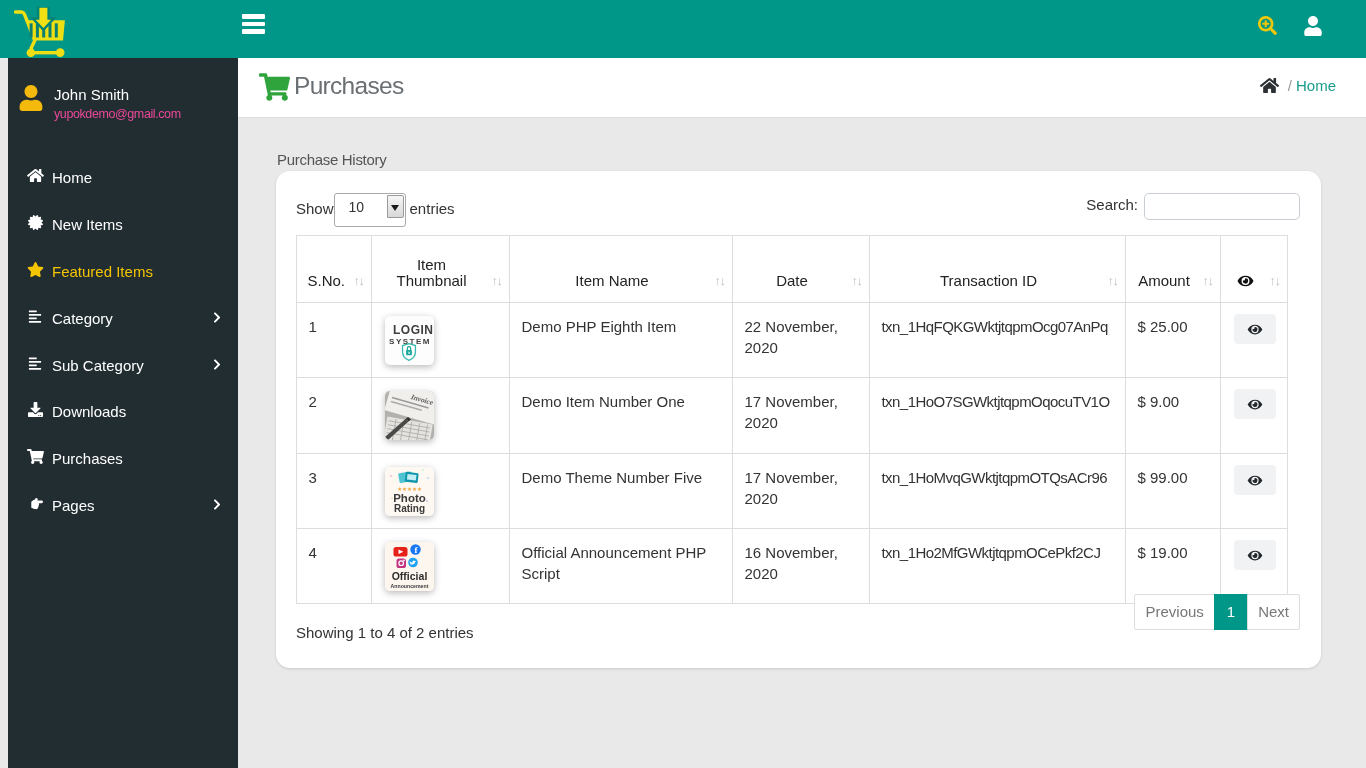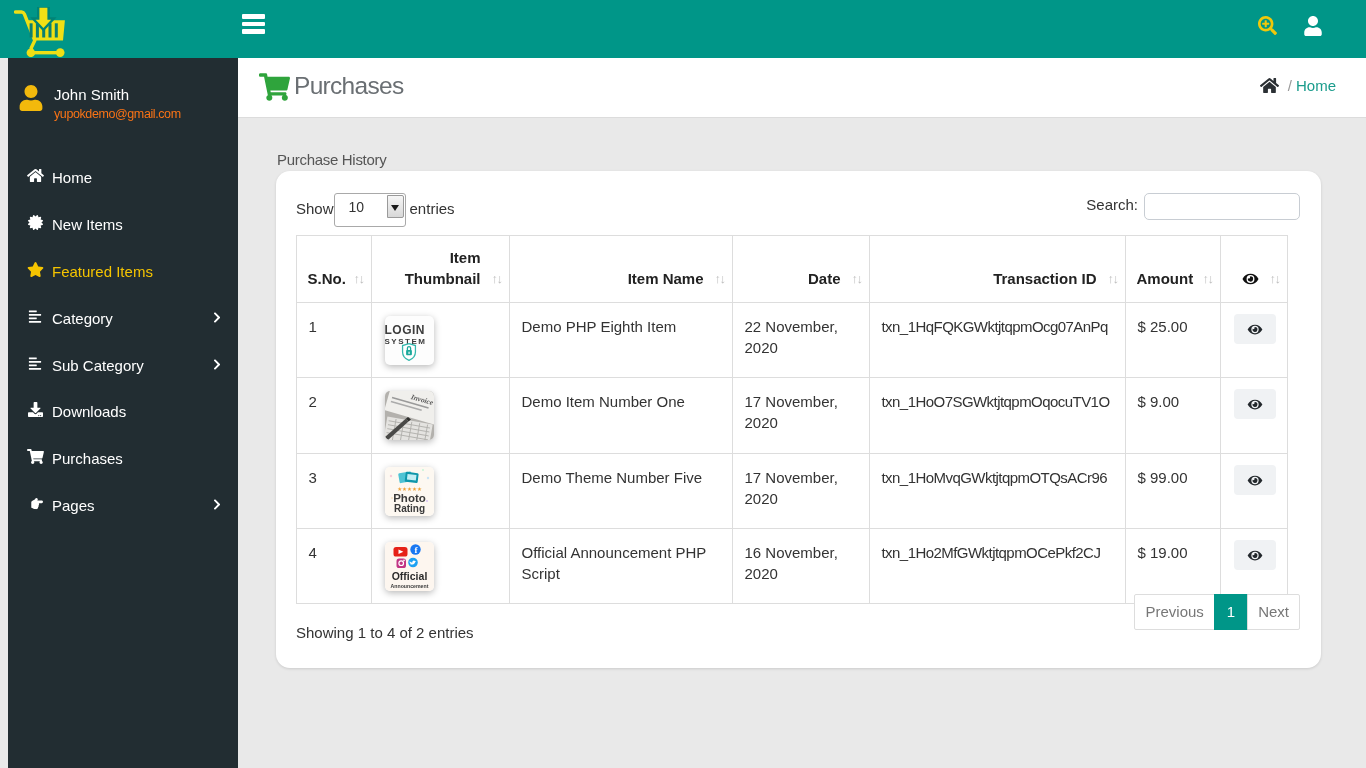--- a/index.html
+++ b/index.html
@@ -5,42 +5,42 @@
 * { margin:0; padding:0; box-sizing:border-box; }
 html,body { width:1366px; height:768px; overflow:hidden; font-family:"Liberation Sans",sans-serif; }
 body { background:#e9e9e9; }
 .topbar { position:absolute; left:0; top:0; width:1366px; height:58px; background:#009688; }
 .sidebar { position:absolute; left:8px; top:58px; width:230px; height:768px; background:#222d32; }
 .pageheader { position:absolute; left:230px; top:58px; width:1136px; height:60px; background:#fff; border-bottom:1px solid #dcdcdc; }
 .hamburger { position:absolute; left:242px; top:14px; }
 .hamburger div { width:23px; height:4.5px; background:#fff; margin-bottom:3.2px; border-radius:1px; }
 .topicon { position:absolute; top:16px; }
 .uname { position:absolute; left:46px; top:28px; color:#fff; font-size:15px; }
-.uemail { position:absolute; left:46px; top:49px; color:#f97316; font-size:12.5px; letter-spacing:-0.4px; }
+.uemail { position:absolute; left:46px; top:49px; color:#ec4899; font-size:12.5px; letter-spacing:-0.4px; }
 .menu { position:absolute; left:0; top:96px; width:230px; list-style:none; }
 .menu li { position:relative; height:46.8px; color:#fff; font-size:15px; }
 .menu li .mi { position:absolute; left:18px; top:50%; transform:translateY(-50%); width:18px; text-align:center; }
 .menu li .mt { position:absolute; left:44px; top:50%; transform:translateY(-50%); }
 .menu li .arrow { position:absolute; right:17px; top:50%; transform:translateY(-50%); }
 .menu li.active { color:#f5c400; }
 .ph-title { position:absolute; left:294px; top:72px; font-size:24.5px; color:#6a6f73; letter-spacing:-0.7px; }
 .breadcrumb { position:absolute; top:77px; right:30px; font-size:15px; color:#999; }
 .breadcrumb a { color:#1a9c8c; text-decoration:none; }
 .boxlabel { position:absolute; left:277px; top:151px; font-size:15px; color:#555; letter-spacing:-0.3px; }
 .card { position:absolute; left:276px; top:171px; width:1045px; height:497px; background:#fff; border-radius:14px; box-shadow:0 1px 3px rgba(0,0,0,0.13); }
 .ctl-left { position:absolute; left:20px; top:22px; font-size:15px; color:#333; }
 .sel { display:inline-block; vertical-align:middle; width:72px; height:34px; border:1px solid #a9a9a9; border-radius:3px; background:#fff; position:relative; margin:0 4px 0 0; }
 .sel .sv { position:absolute; left:14px; top:5px; font-size:14px; color:#333; }
 .sel .sb { position:absolute; right:1px; top:1px; width:17px; height:23px; background:linear-gradient(#f6f6f6,#d8d8d8); border:1px solid #9a9a9a; border-radius:0 2px 2px 0; }
 .sel .sb:after { content:""; position:absolute; left:3.5px; top:9px; border:4.5px solid transparent; border-top:6px solid #1a1a1a; }
 .ctl-right { position:absolute; right:21px; top:22px; font-size:15px; color:#333; }
 .srch { display:inline-block; vertical-align:middle; width:156px; height:27px; border:1px solid #c8cdd3; border-radius:5px; margin-left:6px; background:#fff; }
 table.dt { position:absolute; left:19.5px; top:64px; width:992px; border-collapse:collapse; table-layout:fixed; font-size:15px; color:#333; }
 .dt th, .dt td { border:1px solid #ddd; }
-.dt th { height:67px; vertical-align:bottom; text-align:right; padding:10px 28px 13px 11px; font-size:15px; color:#222; position:relative; font-weight:bold; line-height:21px; }
+.dt th { height:67px; vertical-align:bottom; text-align:center; padding:10px 28px 13px 11px; font-size:15px; color:#222; position:relative; font-weight:normal; line-height:16px; }
 .dt td.txn { letter-spacing:-0.55px; }
 .dt td { height:75.3px; vertical-align:top; padding:13px 10px 12px 12px; line-height:21px; }
 .sort { position:absolute; right:7px; bottom:13px; font-size:13px; color:#bdbdbd; letter-spacing:-1.5px; }
 .thumb { width:49px; height:49px; border-radius:5px; background:#fdfdfd; box-shadow:0 2px 7px rgba(0,0,0,0.28); position:relative; overflow:hidden; margin-left:1px; }
 .eyebtn { width:42px; height:30px; background:#f0f2f4; border-radius:4px; margin:-2px auto 0; text-align:center; line-height:30px; }
 .showing { position:absolute; left:20px; top:453px; font-size:15px; color:#333; }
 .pag { position:absolute; right:21px; top:423px; font-size:15px; white-space:nowrap; }
 .pag span { display:inline-block; height:36px; line-height:34px; padding:0 10px; border:1px solid #ddd; color:#777; background:#fff; vertical-align:top; }
 .pag .prev { border-radius:2px 0 0 2px; margin-right:-1px; }
 .pag .cur { background:#009688; border-color:#009688; color:#fff; padding:0 12px; }
@@ -173,22 +173,22 @@
       <th>Transaction ID<span class="sort">↑↓</span></th>
       <th>Amount<span class="sort">↑↓</span></th>
       <th><svg style="display:inline-block;vertical-align:-2px" width="17" height="14" viewBox="0 0 576 512">
               <path fill="#111" d="M572.52 241.4C518.29 135.59 410.93 64 288 64S57.68 135.64 3.48 241.41a32.35 32.35 0 0 0 0 29.19C57.71 376.41 165.07 448 288 448s230.32-71.64 284.52-177.41a32.35 32.35 0 0 0 0-29.19zM288 400a144 144 0 1 1 144-144 143.93 143.93 0 0 1-144 144zm0-240a95.31 95.31 0 0 0-25.31 3.79 47.85 47.85 0 0 1-66.9 66.9A95.78 95.78 0 1 0 288 160z"></path>
             </svg><span class="sort">↑↓</span></th>
     </tr>
     <tr>
       <td>1</td>
       <td>
             <div class="thumb" id="th1">
-              <div style="position:absolute;left:0;top:4px;width:49px;text-align:left;font-weight:bold;font-size:12px;letter-spacing:0.5px;color:#3d3d3d">LOGIN</div>
-              <div style="position:absolute;left:0;top:14.5px;width:51px;font-weight:bold;font-size:8px;letter-spacing:1.5px;color:#3d3d3d">SYSTEM</div>
+              <div style="position:absolute;left:0;top:4px;width:49px;text-align:right;font-weight:bold;font-size:12px;letter-spacing:0.5px;color:#3d3d3d">LOGIN</div>
+              <div style="position:absolute;left:0;top:14.5px;width:51px;text-align:center;font-weight:bold;font-size:8px;letter-spacing:1.5px;color:#3d3d3d">SYSTEM</div>
               <svg style="position:absolute;left:16.5px;top:27px" width="16" height="18" viewBox="0 0 24 28">
                 <path d="M12 1 L22 4 L22 14 C22 21 17 25 12 27 C7 25 2 21 2 14 L2 4 Z" fill="#fff" stroke="#35b8ad" stroke-width="2"></path>
                 <rect x="7.5" y="11" width="9" height="8" rx="1.5" fill="#1ba99b"></rect>
                 <path d="M9.5 12 v-4 a2.5 2.5 0 0 1 5 0 v4" stroke="#1ba99b" stroke-width="2" fill="none"></path>
                 <rect x="11.2" y="13.5" width="1.8" height="3.5" fill="#fff"></rect>
               </svg>
             </div>
           </td>
       <td>Demo PHP Eighth Item</td>
       <td>22 November, 2020</td>

